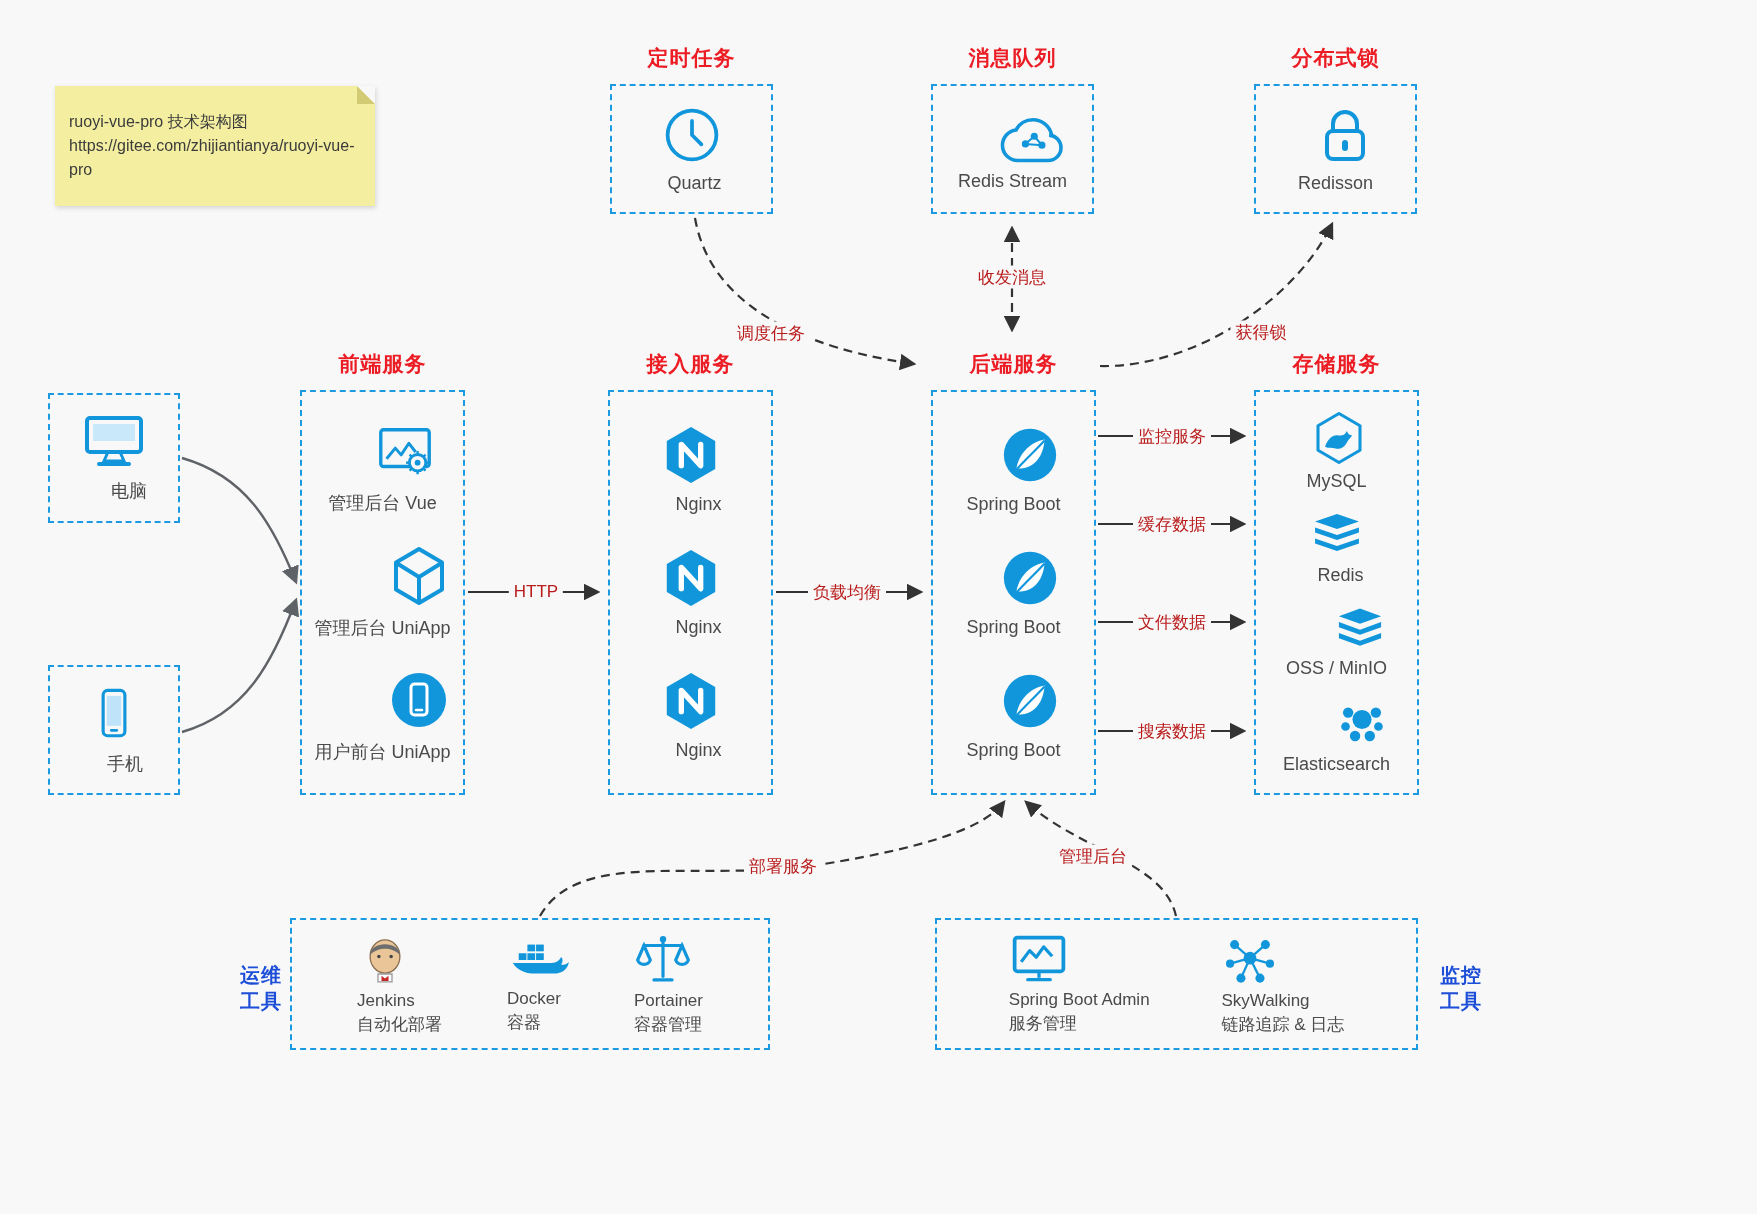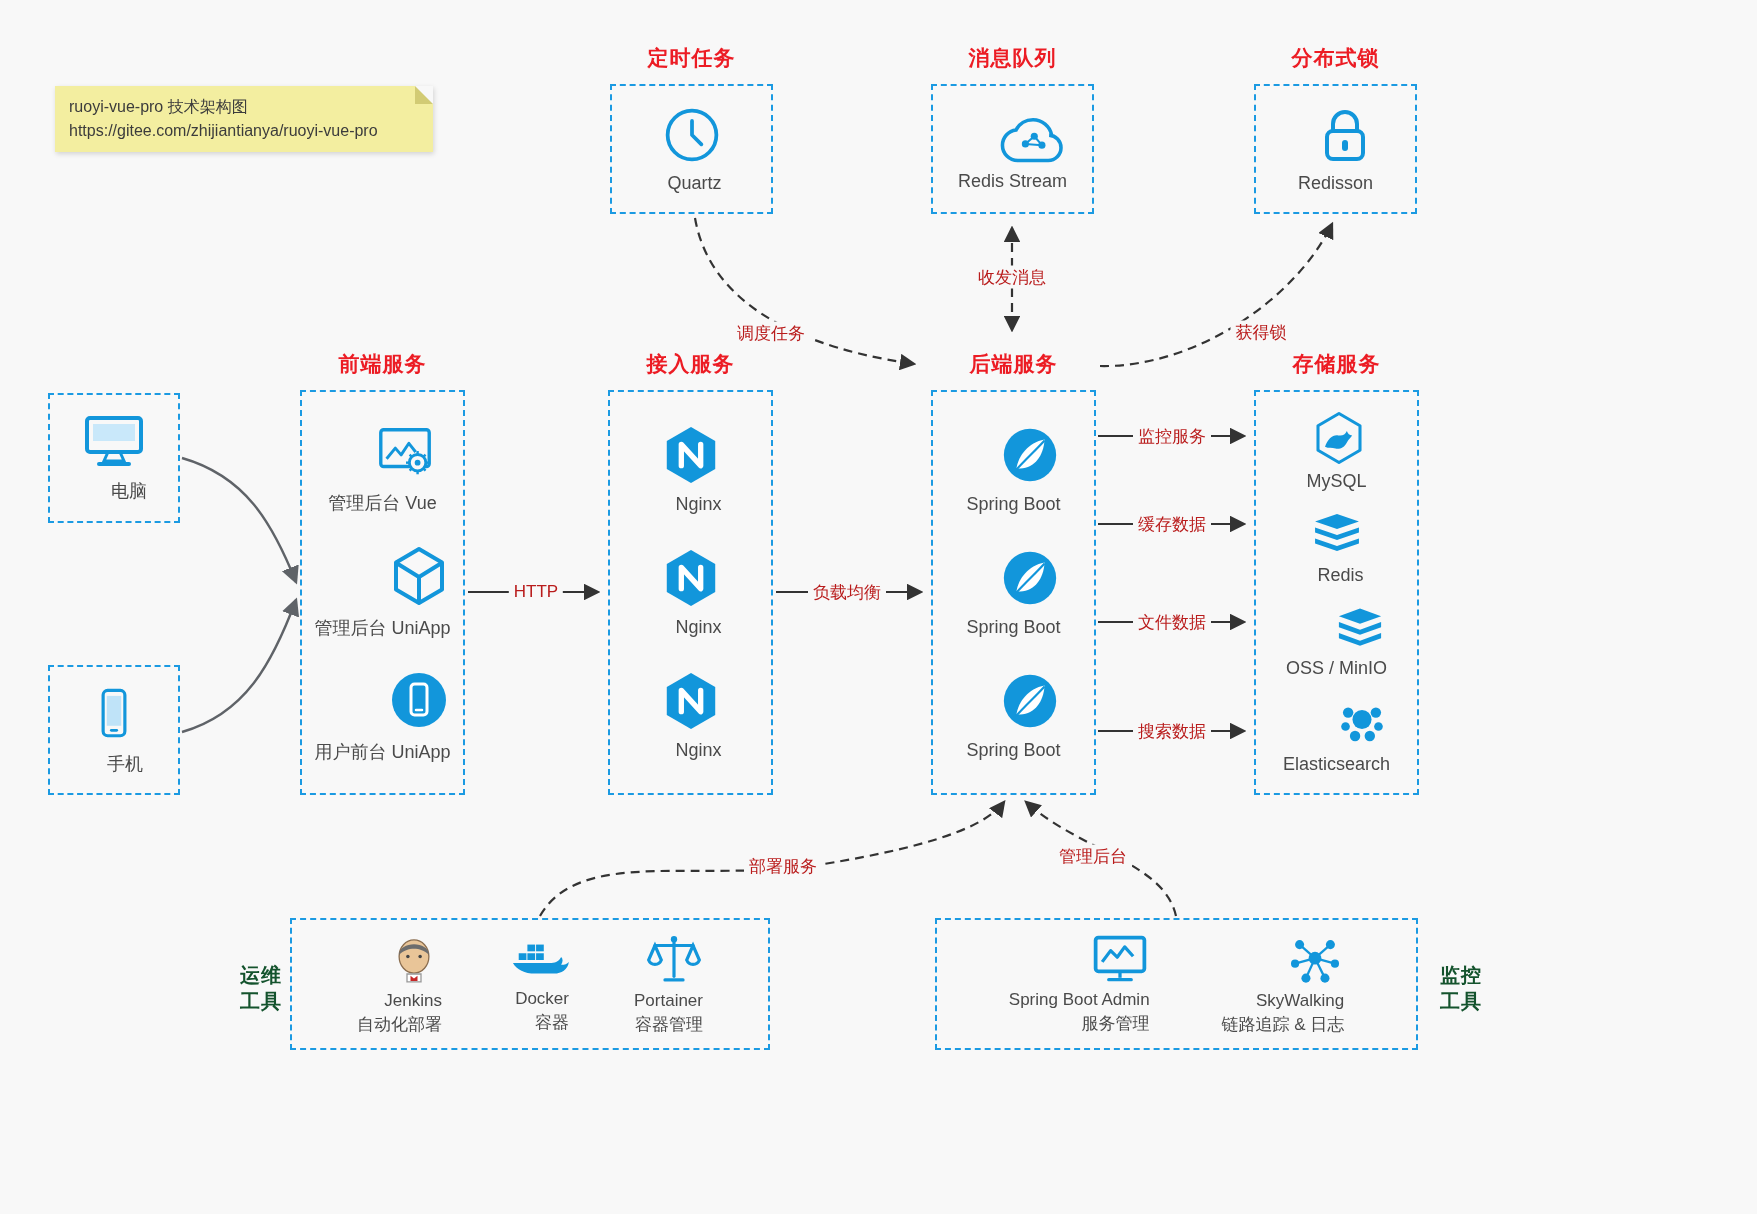--- a/index.html
+++ b/index.html
@@ -8,26 +8,26 @@
   .edges { position:absolute; left:0; top:0; pointer-events:none; }
   .e-dark { stroke:#333; stroke-width:2.2; fill:none; }
   .e-gray { stroke:#5f6368; stroke-width:2.4; fill:none; }
   .e-dash { stroke:#333; stroke-width:2.2; fill:none; stroke-dasharray:9 6; }
   .dbox { position:absolute; border:2px dashed #1b9ae2; }
   .col { display:flex; flex-direction:column; align-items:center; justify-content:center; gap:10px; }
   .evenly { justify-content:space-evenly; gap:0; }
   .row { display:flex; flex-direction:row; align-items:center; justify-content:space-evenly; }
   .node { display:flex; flex-direction:column; align-items:flex-end; gap:8px; }
   .nlabel { font-size:18px; color:#4a4a4a; white-space:nowrap; }
-  .tool { display:flex; flex-direction:column; align-items:flex-end; gap:1px; }
+  .tool { display:flex; flex-direction:column; align-items:flex-start; gap:1px; }
   .tname, .tdesc { font-size:17px; color:#4a4a4a; line-height:1.35; white-space:nowrap; }
   .section-title { position:absolute; text-align:center; font-size:21px; font-weight:700; color:#ec1c24; letter-spacing:1px; }
-  .side-title { position:absolute; font-size:20px; font-weight:700; color:#14532d; text-align:center; line-height:1.3; letter-spacing:1px; }
+  .side-title { position:absolute; font-size:20px; font-weight:700; color:#1d4ed8; text-align:center; line-height:1.3; letter-spacing:1px; }
   .elabel { position:absolute; transform:translate(-50%,-50%); font-size:17px; color:#b91c1c; background:#f8f8f8; padding:0 5px; white-space:nowrap; }
-  .note { position:absolute; left:55px; top:86px; width:378px; padding:9px 14px; background:#f3eea0;
+  .note { position:absolute; left:55px; top:86px; width:320px; padding:24px 14px; background:#f3eea0;
           font-size:16px; color:#3c3c3c; line-height:1.5; box-shadow:1px 2px 5px rgba(0,0,0,.15); }
   .note::before { content:""; position:absolute; top:0; right:0; width:0; height:0;
           border-top:18px solid #f8f8f8; border-left:18px solid #d2cb74; }
 </style>
 </head>
 <body>
 
 <div class="canvas">
 
   <svg class="edges" width="1757" height="1214">

